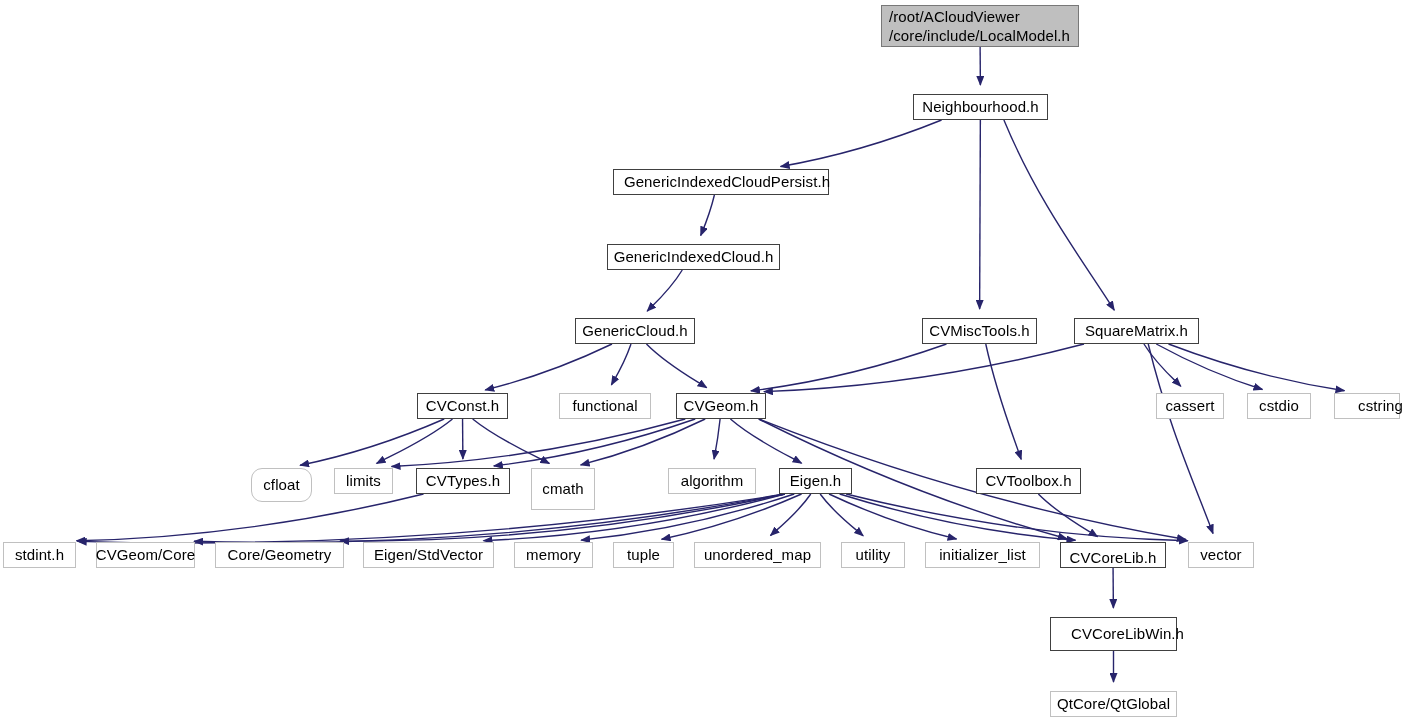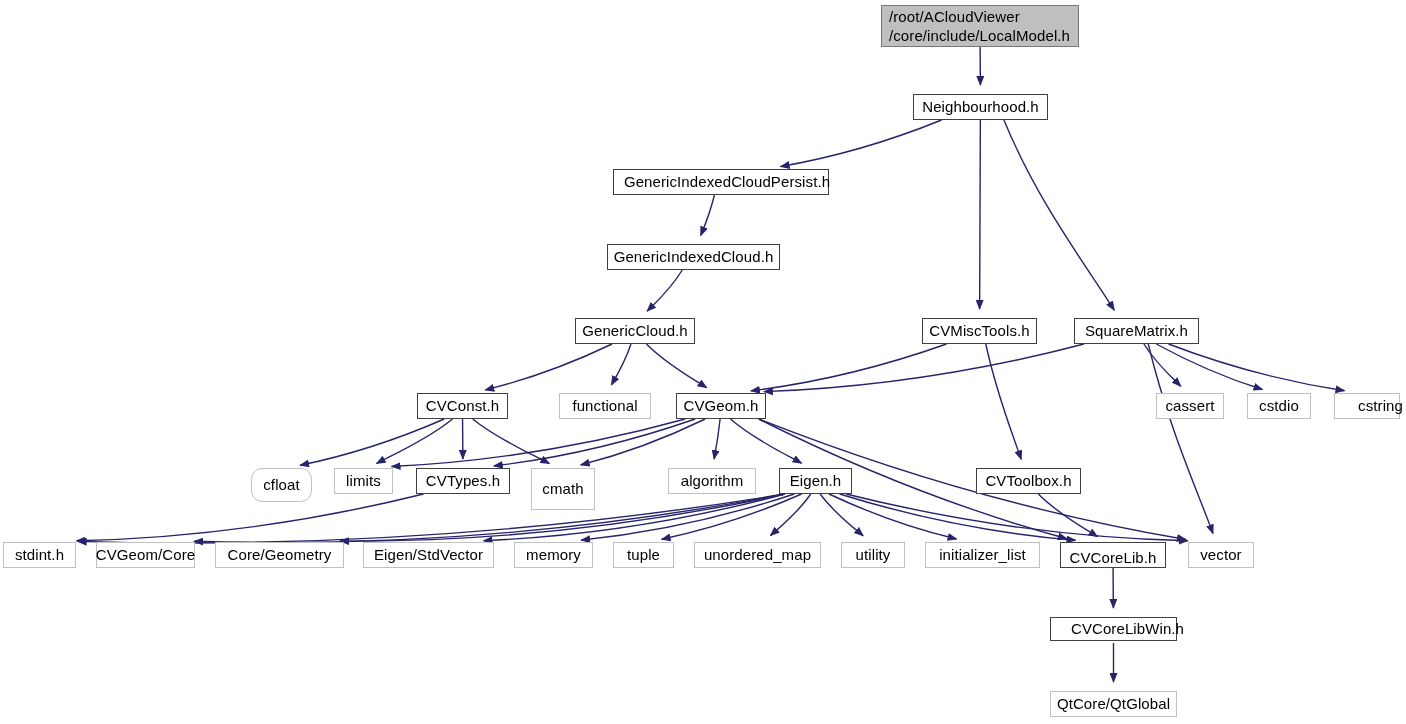--- a/index.html
+++ b/index.html
@@ -131,16 +131,16 @@
       <div class="node plain" style="left: 96px; top: 542px; width: 99px; height: 26px;"><span class="node-label">CVGeom/Core</span></div>
       <div class="node plain" style="left: 215px; top: 542px; width: 129px; height: 26px;"><span class="node-label">Core/Geometry</span></div>
       <div class="node plain" style="left: 363px; top: 542px; width: 131px; height: 26px;"><span class="node-label">Eigen/StdVector</span></div>
       <div class="node plain" style="left: 514px; top: 542px; width: 79px; height: 26px;"><span class="node-label">memory</span></div>
       <div class="node plain" style="left: 613px; top: 542px; width: 61px; height: 26px;"><span class="node-label">tuple</span></div>
       <div class="node plain" style="left: 694px; top: 542px; width: 127px; height: 26px;"><span class="node-label">unordered_map</span></div>
       <div class="node plain" style="left: 841px; top: 542px; width: 64px; height: 26px;"><span class="node-label">utility</span></div>
       <div class="node plain" style="left: 925px; top: 542px; width: 115px; height: 26px;"><span class="node-label">initializer_list</span></div>
       <div class="node solid" style="left: 1060px; top: 542px; width: 106px; height: 26px; align-items: flex-end;"><span class="node-label">CVCoreLib.h</span></div>
       <div class="node plain" style="left: 1188px; top: 542px; width: 66px; height: 26px;"><span class="node-label">vector</span></div>
-      <div class="node solid" style="left: 1050px; top: 617px; width: 127px; height: 24px; padding-left: 28px;"><span class="node-label">CVCoreLibWin.h</span></div>
+      <div class="node solid" style="left: 1050px; top: 617px; width: 127px; height: 34px; padding-left: 28px;"><span class="node-label">CVCoreLibWin.h</span></div>
       <div class="node plain" style="left: 1050px; top: 691px; width: 127px; height: 26px;"><span class="node-label">QtCore/QtGlobal</span></div>
     </div>
 </div>
 
 </body></html>

